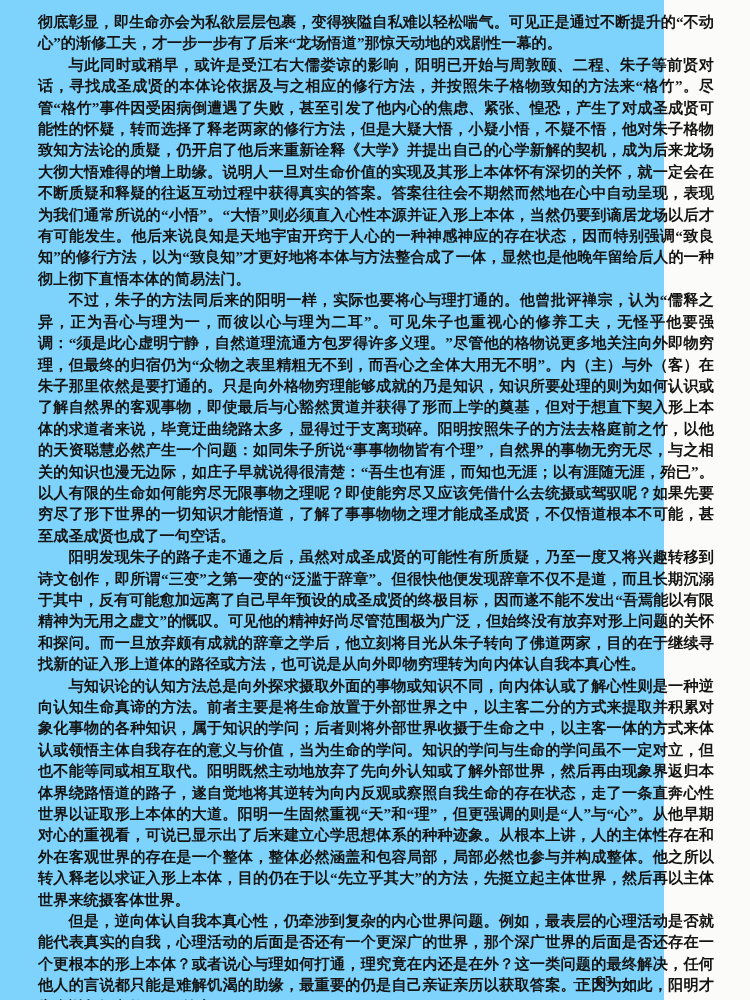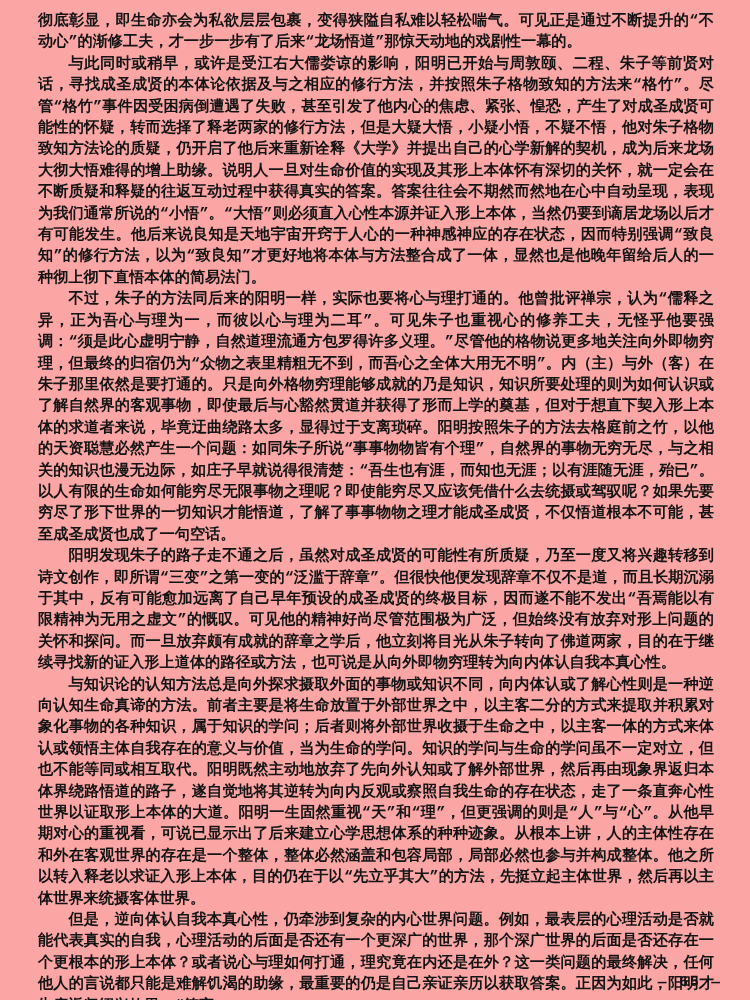--- a/index.html
+++ b/index.html
@@ -5,24 +5,24 @@
   html, body {
     margin: 0;
     padding: 0;
     width: 750px;
     height: 1000px;
     background: #fbfbf9;
     overflow: hidden;
   }
   .page {
     position: relative;
-    width: 750px;
+    width: 664px;
     height: 1000px;
-    background: #fca5a5;
-    font-family: Liberation Mono, monospace;
+    background: #7dd3fc;
+    font-family: Liberation Serif, serif;
     color: #141414;
     box-sizing: border-box;
   }
   .text-column {
     position: absolute;
     top: 11px;
     left: 38px;
     width: 676px;
   }
   p.body-para {

